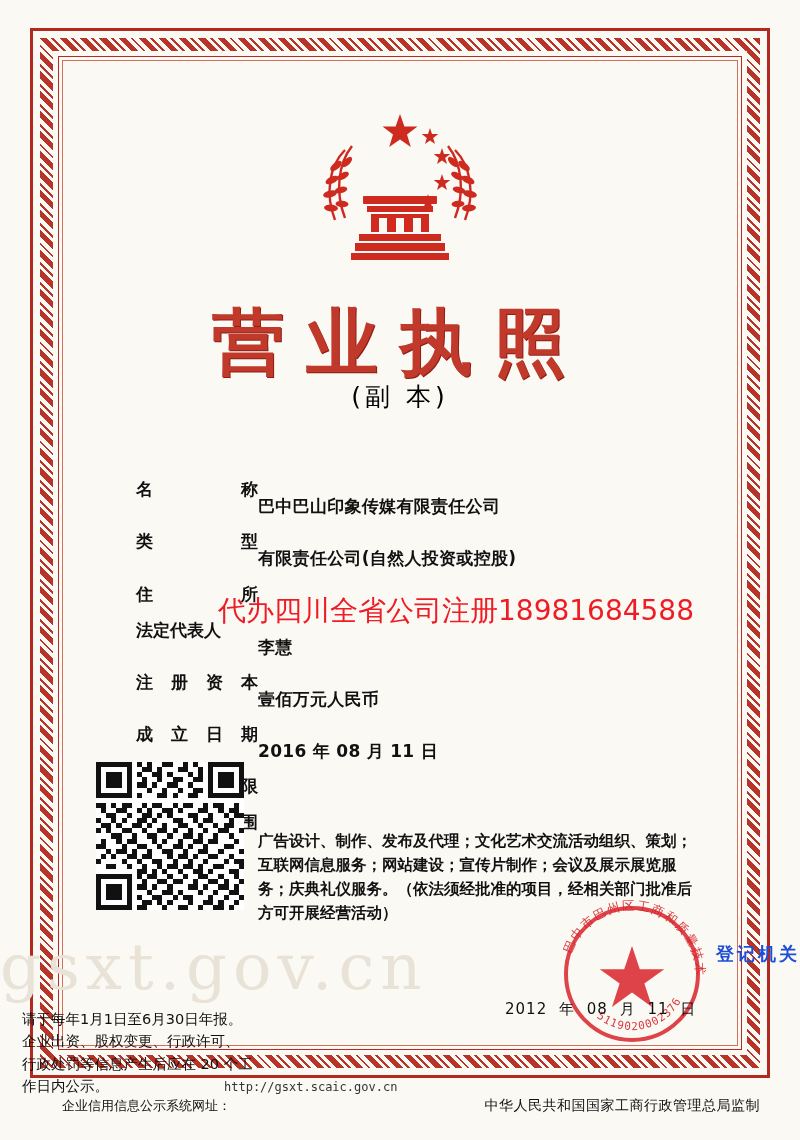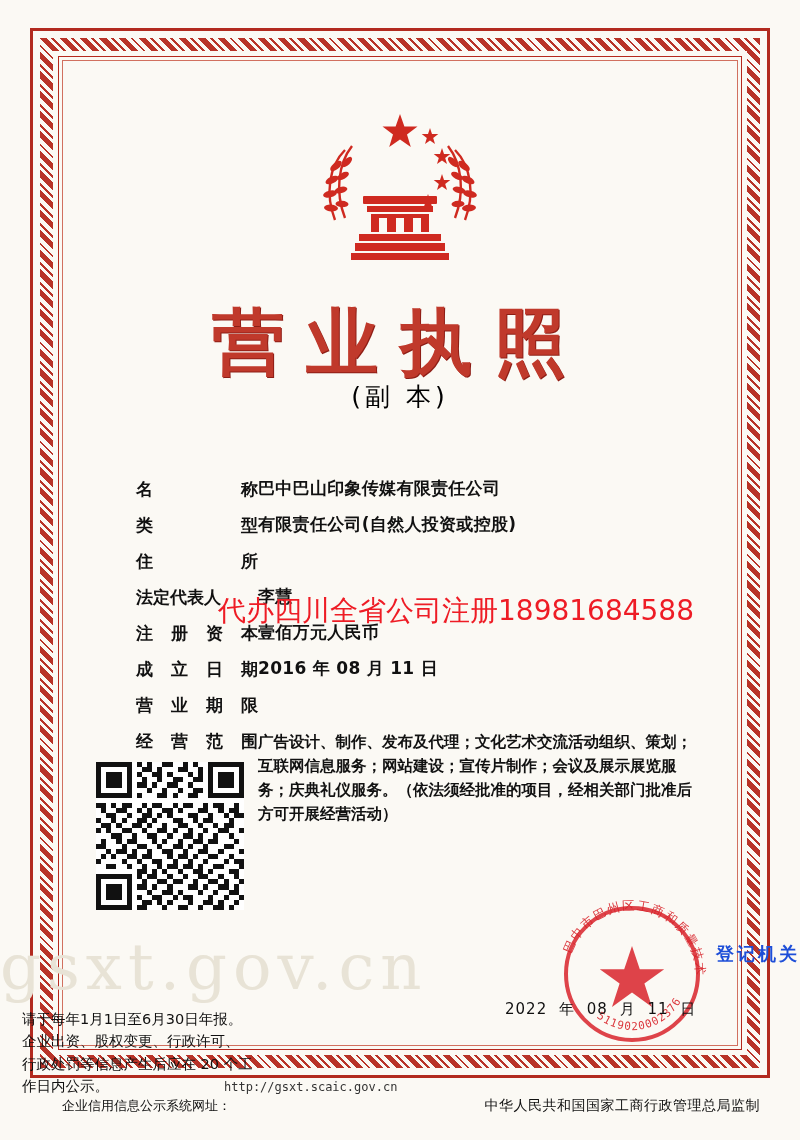--- a/index.html
+++ b/index.html
@@ -107,20 +107,21 @@
     letter-spacing:0px;
     display:flex;
     justify-content:space-between;
   }
   .row .lbl.spread > span{display:inline-block;}
   .row .val{
     flex:1;
     font-weight:bold;
     letter-spacing:.3px;
     line-height:1.25;
+    margin-top:18px;
   }
   .row.scope .val{
     font-weight:bold;
     line-height:1.55;
     font-size:15.5px;
     letter-spacing:0;
   }
   
   .ad-overlay{
     position:absolute;
@@ -552,21 +553,21 @@
       <text font-size="12.5" fill="#d8232a" opacity=".9" letter-spacing="1.6" font-family="'DejaVu Sans','Liberation Sans',sans-serif">
         <textPath href="#sealTop" startOffset="10%">巴中市巴州区工商和质量技术监督管理局</textPath>
       </text>
       <text font-size="11" fill="#d8232a" opacity=".9" letter-spacing="1" font-family="'DejaVu Sans Mono','Liberation Mono',monospace">
         <textPath href="#sealBottom" startOffset="28%">5119020002376</textPath>
       </text>
     </svg>
   </div>
 
   <div class="datefield">
-    <span>2022</span>
+    <span>2012</span>
     <span>年</span>
     <span>08</span>
     <span>月</span>
     <span>11</span>
     <span>日</span>
   </div>
 
   <div class="notes">
     <div>请于每年1月1日至6月30日年报。</div>
     <div>企业出资、股权变更、行政许可、</div>

